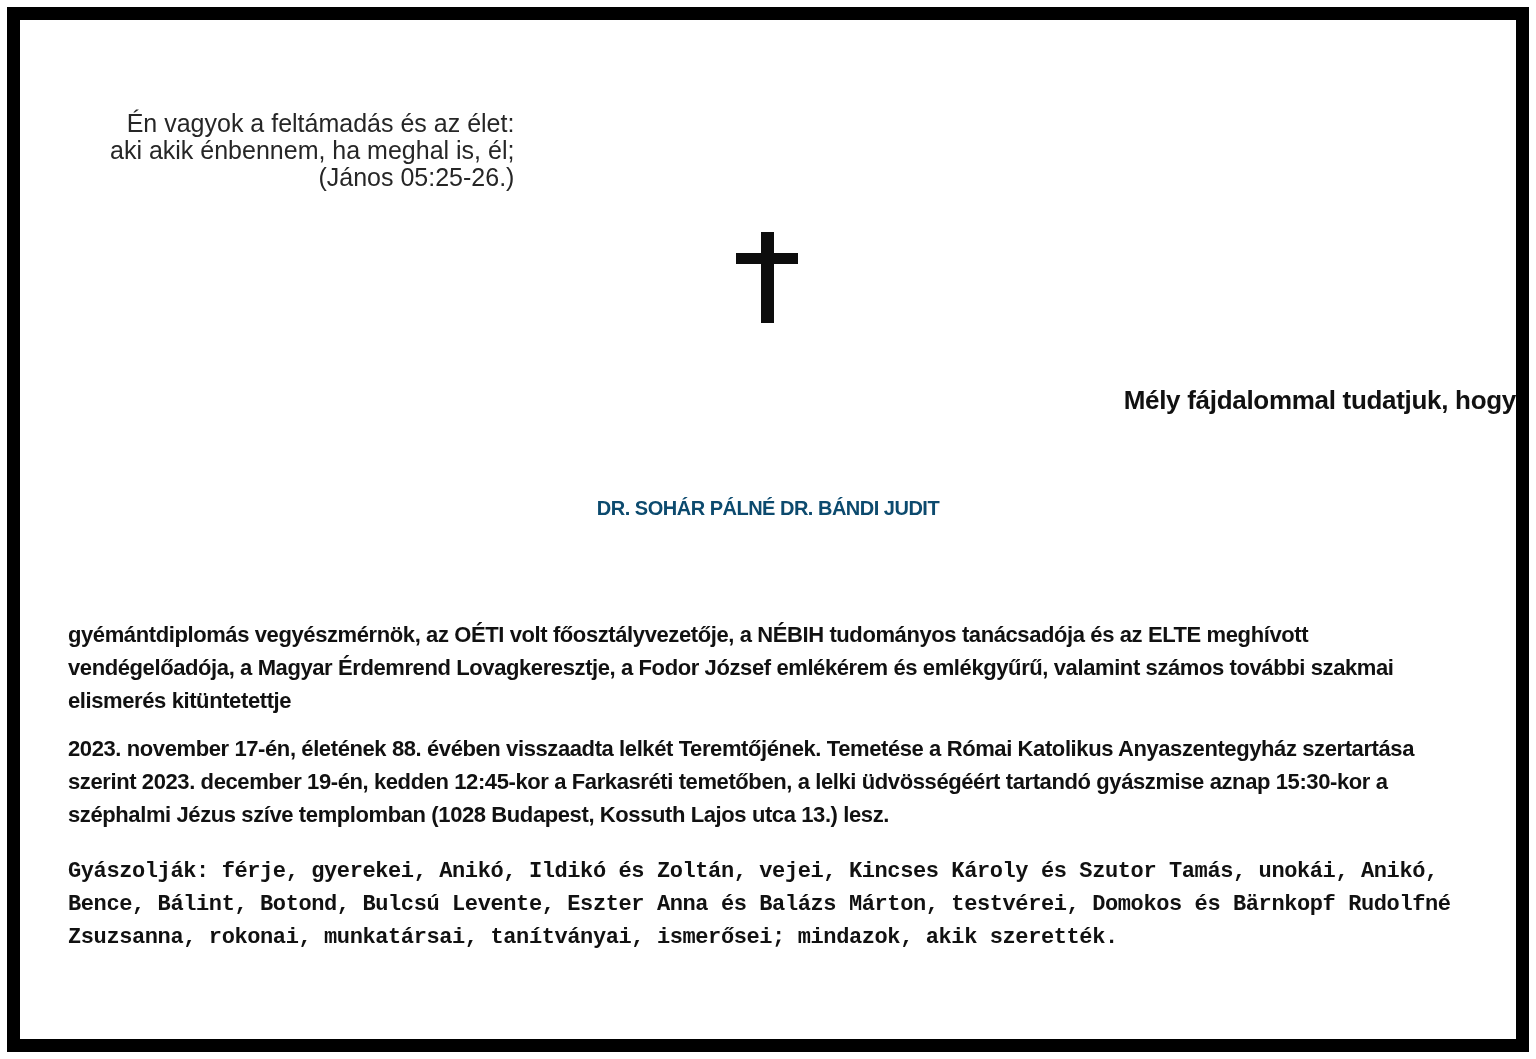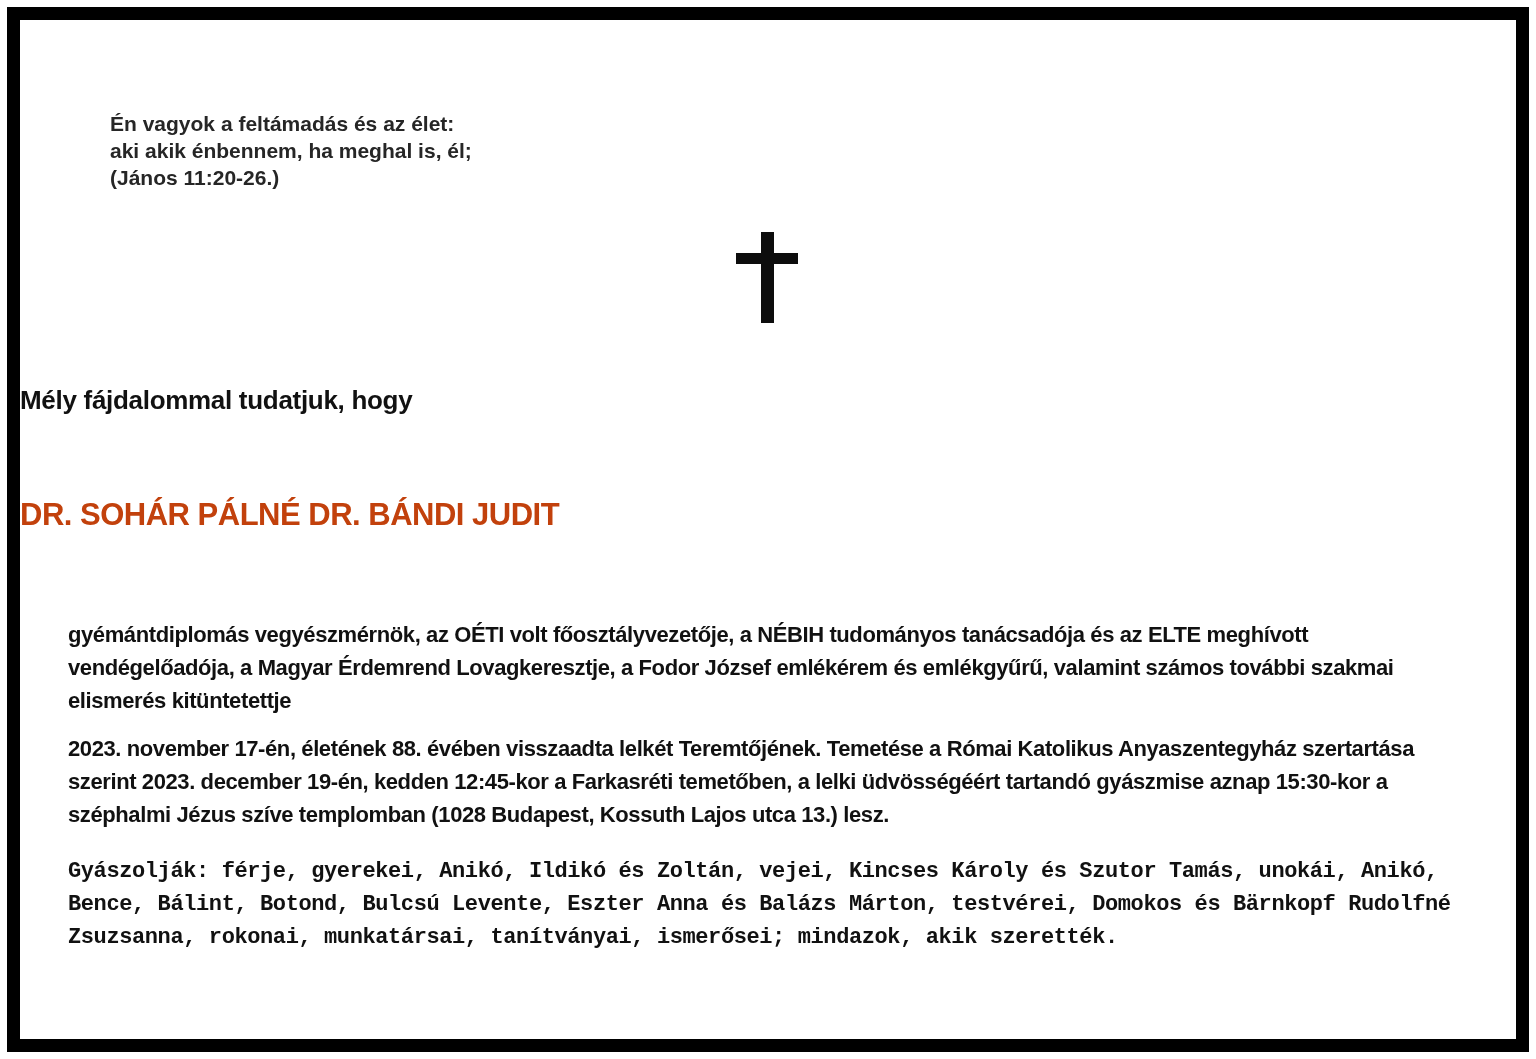--- a/index.html
+++ b/index.html
@@ -18,26 +18,25 @@
   .frame {
     position: absolute;
     top: 7px; left: 7px; right: 7px; bottom: 7px;
     border: 13px solid #000000;
     background: #ffffff;
   }
   .quote {
     position: absolute;
     left: 90px;
     top: 90px;
-    font-size: 21px;
+    font-size: 25px;
     line-height: 27px;
     color: #262626;
-    text-align: left;
+    text-align: right;
     white-space: nowrap;
-    font-weight: bold;
   }
   .cross {
     position: absolute;
     left: 0; right: 0;
     top: 212px;
     height: 92px;
   }
   .cross .bar-v {
     position: absolute;
     left: calc(50% - 7px);
@@ -51,33 +50,34 @@
     left: calc(50% - 32px);
     top: 21px;
     width: 62px;
     height: 11px;
     background: #0d0d0d;
   }
   .intro {
     position: absolute;
     left: 0; right: 0;
     top: 365px;
-    text-align: left;
+    text-align: right;
     font-size: 26px;
     font-weight: bold;
     color: #111111;
     letter-spacing: -0.3px;
   }
   .deceased {
     position: absolute;
     left: 0; right: 0;
     top: 477px;
-    font-size: 31px;
+    text-align: center;
+    font-size: 20px;
     font-weight: bold;
-    color: #c2410c;
+    color: #0c4a6e;
     letter-spacing: -0.5px;
   }
   .para {
     position: absolute;
     left: 50%;
     transform: translateX(-50%);
     width: 1400px;
     text-align: left;
     font-size: 22px;
     line-height: 33px;
@@ -91,21 +91,21 @@
 </style>
 </head>
 <body>
 
 <div class="viewport">
   <div class="frame">
 
     <div class="quote">
       <div>Én vagyok a feltámadás és az élet:</div>
       <div>aki akik énbennem, ha meghal is, él;</div>
-      <div>(János 11:20-26.)</div>
+      <div>(János 05:25-26.)</div>
     </div>
 
     <div class="cross">
       <div class="bar-v"></div>
       <div class="bar-h"></div>
     </div>
 
     <div class="intro">Mély fájdalommal tudatjuk, hogy</div>
 
     <div class="deceased">DR. SOHÁR PÁLNÉ DR. BÁNDI JUDIT</div>

